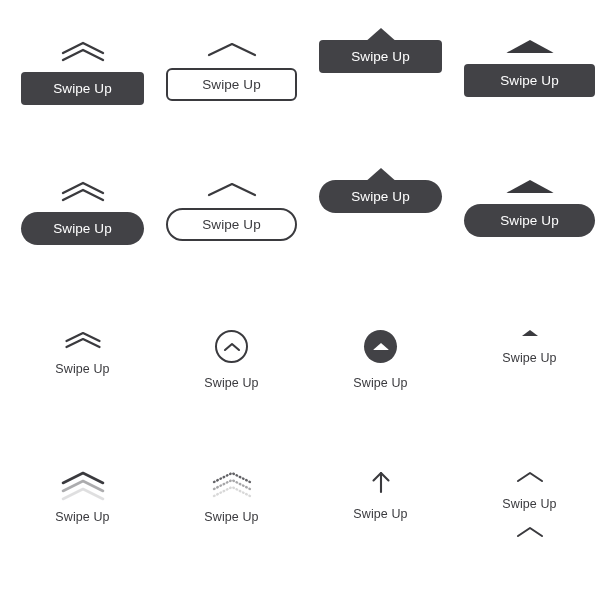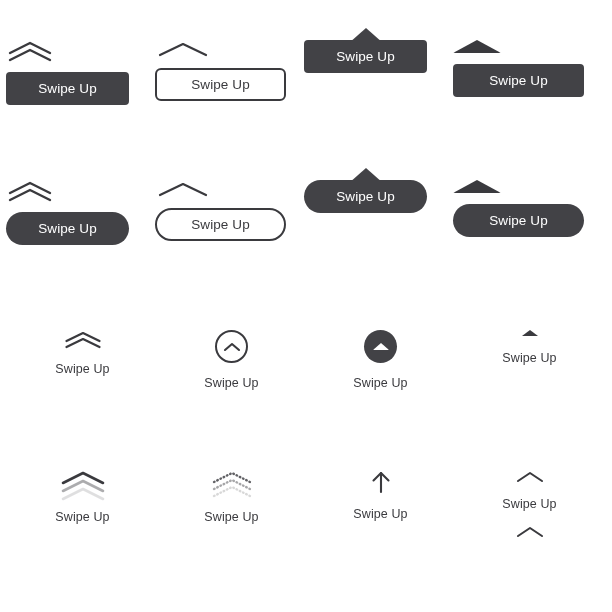--- a/index.html
+++ b/index.html
@@ -22,20 +22,21 @@
     height: 612px;
     background: #ffffff;
   }
 
   
   .cell {
     position: absolute;
     width: 153px;
     display: flex;
     flex-direction: column;
+    align-items: center;
     justify-content: flex-end;
   }
 
   
   .row-1 { top: 40px; }
   .row-2 { top: 180px; }
   .row-3 { top: 330px; }
   .row-4 { top: 470px; }
 
   .col-1 { left: 6px; }

